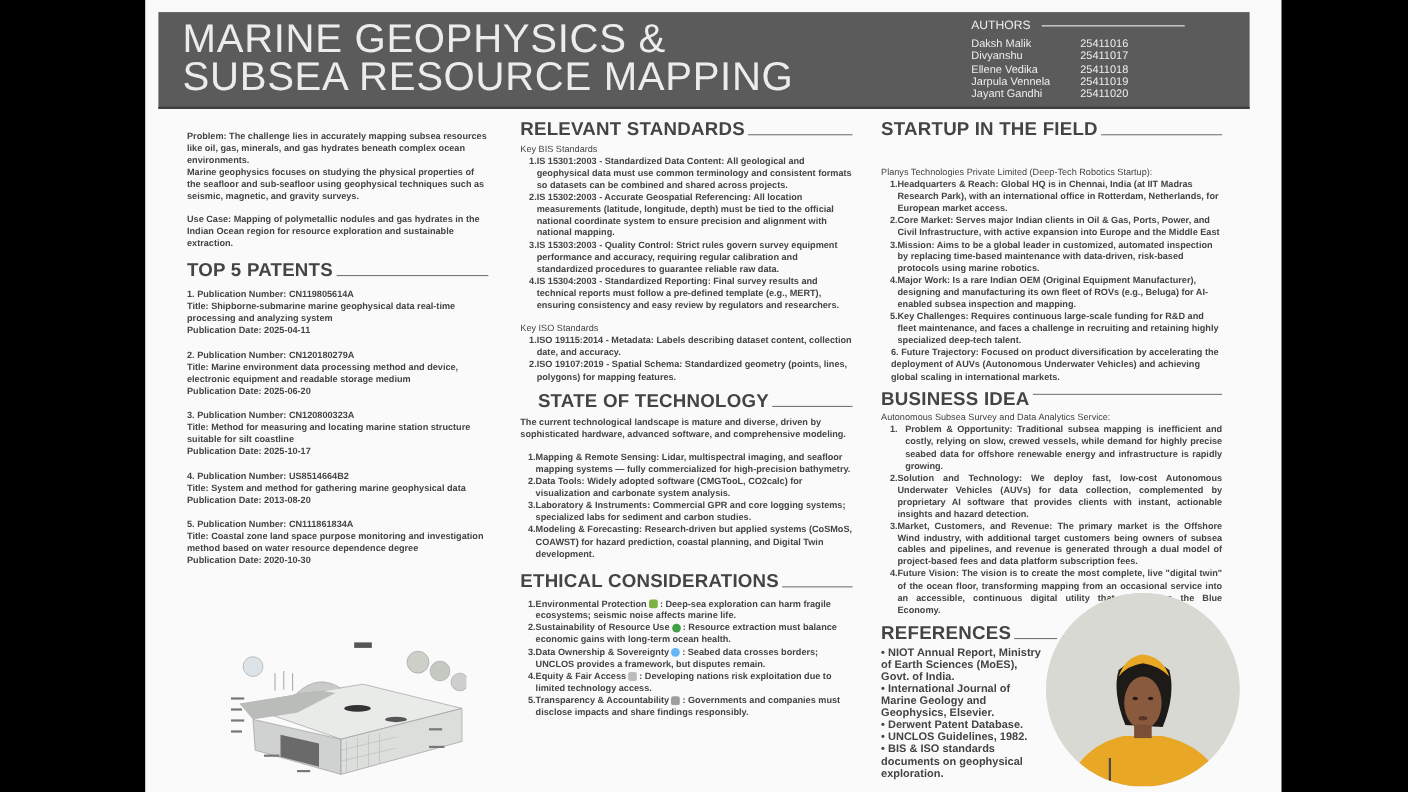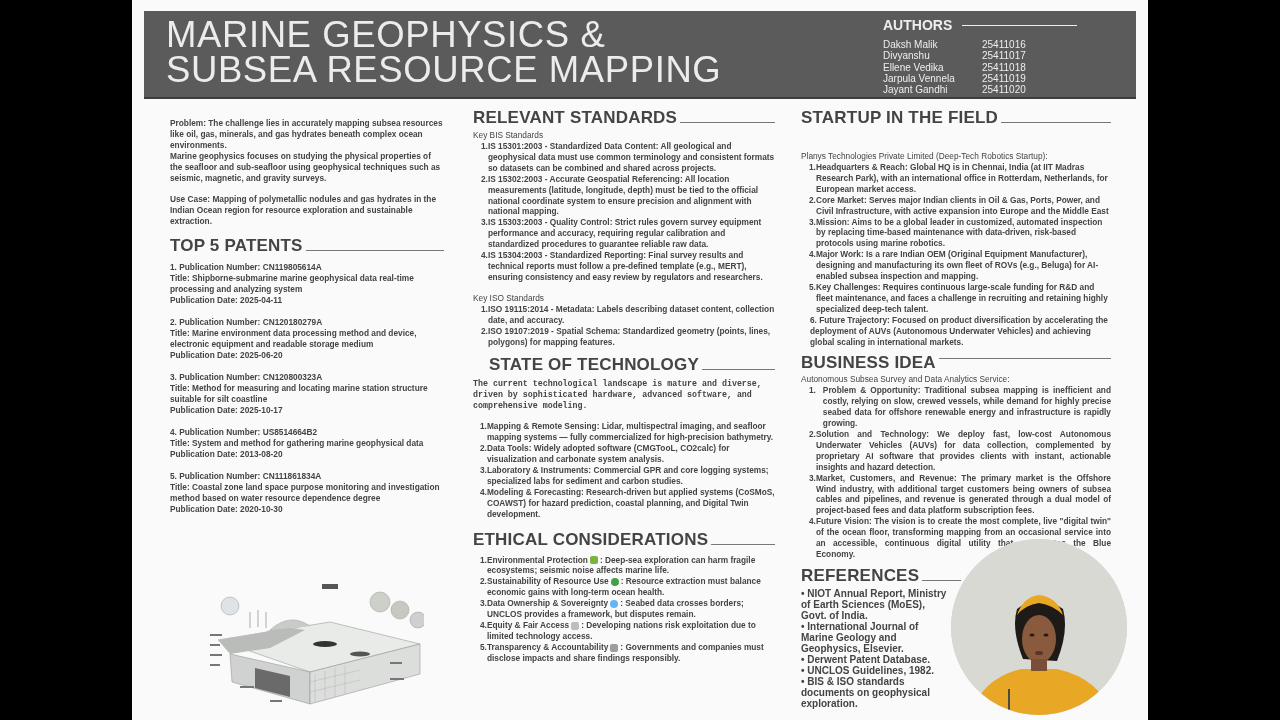--- a/index.html
+++ b/index.html
@@ -1,24 +1,24 @@
 <!DOCTYPE html>
 <html><head>
   <meta charset="utf-8">
   <style>
     html, body { margin:0; padding:0; }
     body { width:1280px; height:720px; background:#000; position:relative; overflow:hidden;
            font-family:"Liberation Sans", "DejaVu Sans", sans-serif; color:#3f3f3f; }
-    .poster { position:absolute; left:132px; top:0; width:1016px; height:720px; background:#fafafa; }
+    .poster { position:absolute; left:132px; top:0; width:1016px; height:720px; background:#fafafa;padding-left:17px; }
     .header { position:absolute; left:12px; top:11px; width:992px; height:86px; background:#5b5b5b;
               border-bottom:2px solid #3d3d3d; }
     .title { position:absolute; left:22px; top:6px; color:#ececec; font-size:36.5px; line-height:35px;
              letter-spacing:0.6px; font-weight:400; }
     .authors { position:absolute; left:739px; top:6px; width:200px; color:#eee; font-size:10px; }
-    .authors-head { display:flex; align-items:center; font-weight:700; font-size:14px; margin-bottom:6px;text-align:right; }
+    .authors-head { display:flex; align-items:center; font-weight:400; font-size:11px; margin-bottom:6px;text-align:right; }
     .authors-head .rule { flex:1; height:1px; background:#eee; margin-left:10px; margin-right:6px; }
     .author-row { display:flex; line-height:11.3px; }
     .author-row .nm { width:99px; }
 
     .col { position:absolute; top:108px; }
     .sec-head { display:flex; align-items:flex-end; font-weight:700; color:#444; font-size:17px; line-height:20px;
                 letter-spacing:0.2px; }
     .sec-head .rule { flex:1; height:1px; background:#777; margin-left:3px; margin-bottom:5px; }
     .p { font-size:8.3px; line-height:11px; font-weight:700; color:#444; margin:0; }
     .p.gap { margin-top:10px; }
@@ -195,21 +195,21 @@
       <li class="li">
           <span class="n">2.</span>
           <span class="t">ISO 19107:2019 - Spatial Schema: Standardized geometry (points, lines, polygons) for mapping features.</span>
         </li>
     </ol>
 
     <div class="sec-head" style="margin-top:8px;margin-left:16px;">
       <span>STATE OF TECHNOLOGY</span>
         <span class="rule"></span>
     </div>
-    <p class="p" style="margin-top:3px;font-family:Liberation Mono, monospace;">The current technological landscape is mature and diverse, driven by sophisticated hardware, advanced software, and comprehensive modeling.</p>
+    <p class="p" style="margin-top:3px;">The current technological landscape is mature and diverse, driven by sophisticated hardware, advanced software, and comprehensive modeling.</p>
     <ol style="padding-left:7px; margin-top:10px;">
       <li class="li">
           <span class="n">1.</span>
           <span class="t">Mapping &amp; Remote Sensing: Lidar, multispectral imaging, and seafloor mapping systems — fully commercialized for high-precision bathymetry.</span>
         </li>
       <li class="li">
           <span class="n">2.</span>
           <span class="t">Data Tools: Widely adopted software (CMGTooL, CO2calc) for visualization and carbonate system analysis.</span>
         </li>
       <li class="li">

